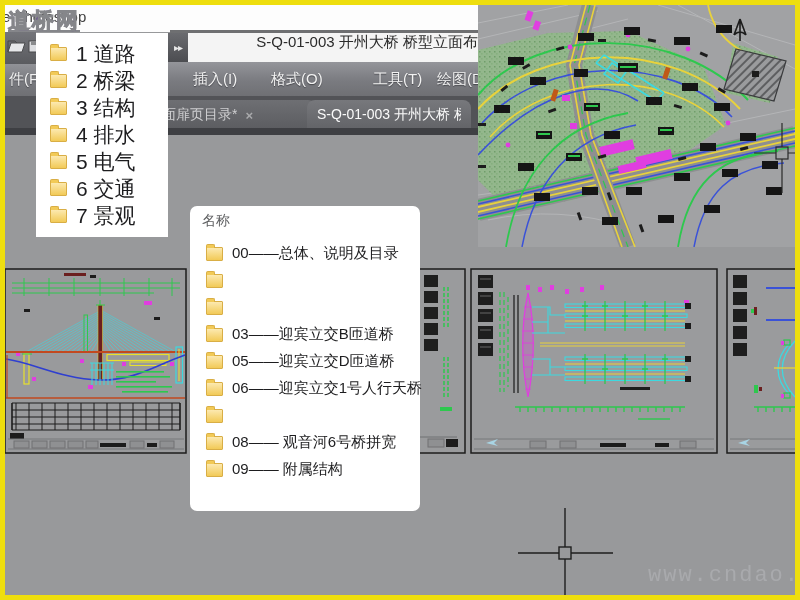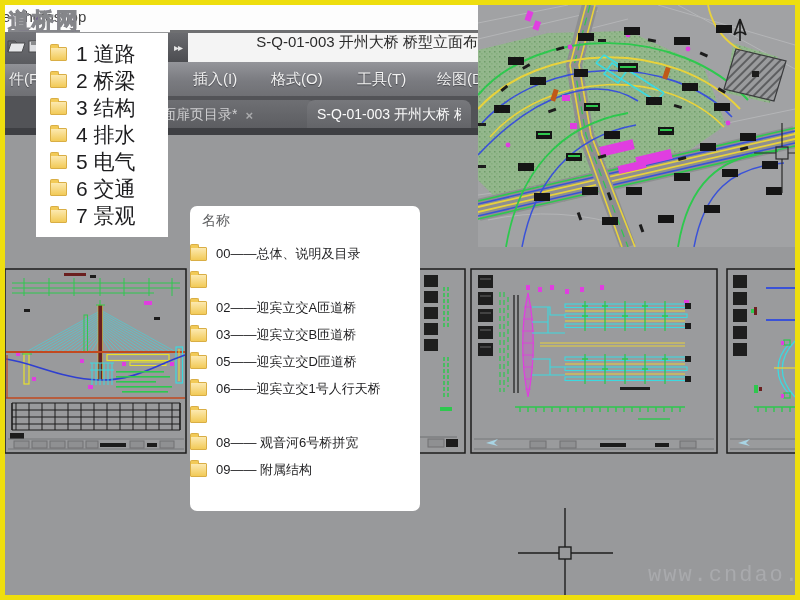--- a/index.html
+++ b/index.html
@@ -33,21 +33,21 @@
   .tab span.lbl{font-size:14px;white-space:nowrap;overflow:hidden;}
   .tab .close{margin-left:8px;color:#a9aaac;font-size:13px;font-weight:bold;}
 
   
   .panel{background:#ffffff;z-index:12;}
   #folder-panel{left:36px;top:33px;width:132px;height:204px;padding-top:7px;box-sizing:border-box;}
   #file-panel{left:190px;top:206px;width:230px;height:305px;padding-top:4px;box-sizing:border-box;border-radius:7px;}
   .list-header{color:#5f6062;font-size:14px;padding:2px 0 0 12px;height:20px;}
   .list-gap{height:8px;}
   .fitem{display:flex;align-items:center;height:27px;padding-left:14px;color:#1d1d1f;font-size:21px;white-space:nowrap;}
-  #file-panel .fitem{font-size:13px;padding-left:0;}
+  #file-panel .fitem{font-size:15px;padding-left:16px;}
   .folder-ic{position:relative;width:15px;height:12px;margin-right:9px;flex:0 0 auto;
              background:linear-gradient(#fce9b0,#f2ca57);border:1px solid #d9ae45;border-radius:1px;}
   .folder-ic::before{content:"";position:absolute;left:-1px;top:-4px;width:7px;height:3px;
              background:#f2ca57;border:1px solid #d9ae45;border-bottom:none;border-radius:2px 2px 0 0;}
 
   
   svg{display:block;}
   .sheet{z-index:2;}
   #map-overlay{left:478px;top:5px;z-index:8;}
 
@@ -272,21 +272,21 @@
   <div class="abs" id="title-strip-line"></div>
   <div class="abs" id="expand-btn"><span>▸▸</span></div>
   <div class="abs" id="doc-titlebar">
       <span>S-Q-01-003 开州大桥 桥型立面布</span>
     </div>
 
   <div class="abs" id="menubar">
     <span class="menu-item" style="left:4px;">件(F)</span>
     <span class="menu-item" style="left:188px;">插入(I)</span>
     <span class="menu-item" style="left:266px;">格式(O)</span>
-    <span class="menu-item" style="left:352px;">工具(T)</span>
+    <span class="menu-item" style="left:368px;">工具(T)</span>
     <span class="menu-item" style="left:432px;">绘图(D</span>
   </div>
 
   <div class="abs" id="tabbar">
     <div class="tab" id="tab-1">
       <span class="lbl">封面扉页目录*</span>
       <span class="close">×</span>
     </div>
     <div class="tab" id="tab-2">
       <span class="lbl">S-Q-01-003 开州大桥 桥</span>
@@ -488,21 +488,20 @@
           <span class="folder-ic"></span>
           <span>00——总体、说明及目录</span>
         </div>
 
         <div class="fitem">
           <span class="folder-ic"></span>
         </div>
 
         <div class="fitem">
           <span class="folder-ic"></span>
-          <span>02——迎宾立交A匝道桥</span>
         </div>
 
         <div class="fitem">
           <span class="folder-ic"></span>
           <span>03——迎宾立交B匝道桥</span>
         </div>
 
 
         <div class="fitem">
           <span class="folder-ic"></span>

